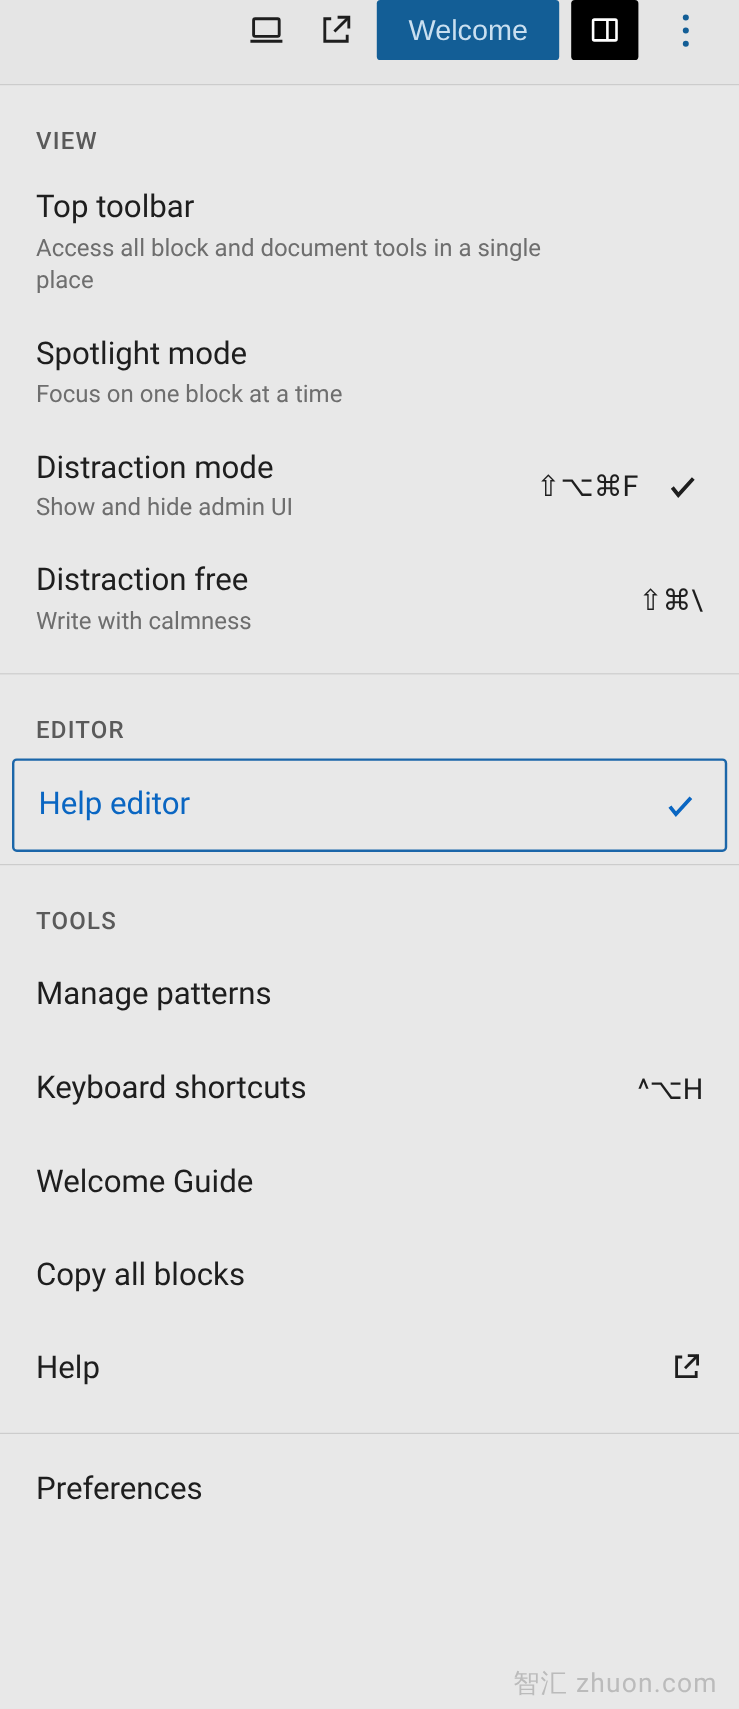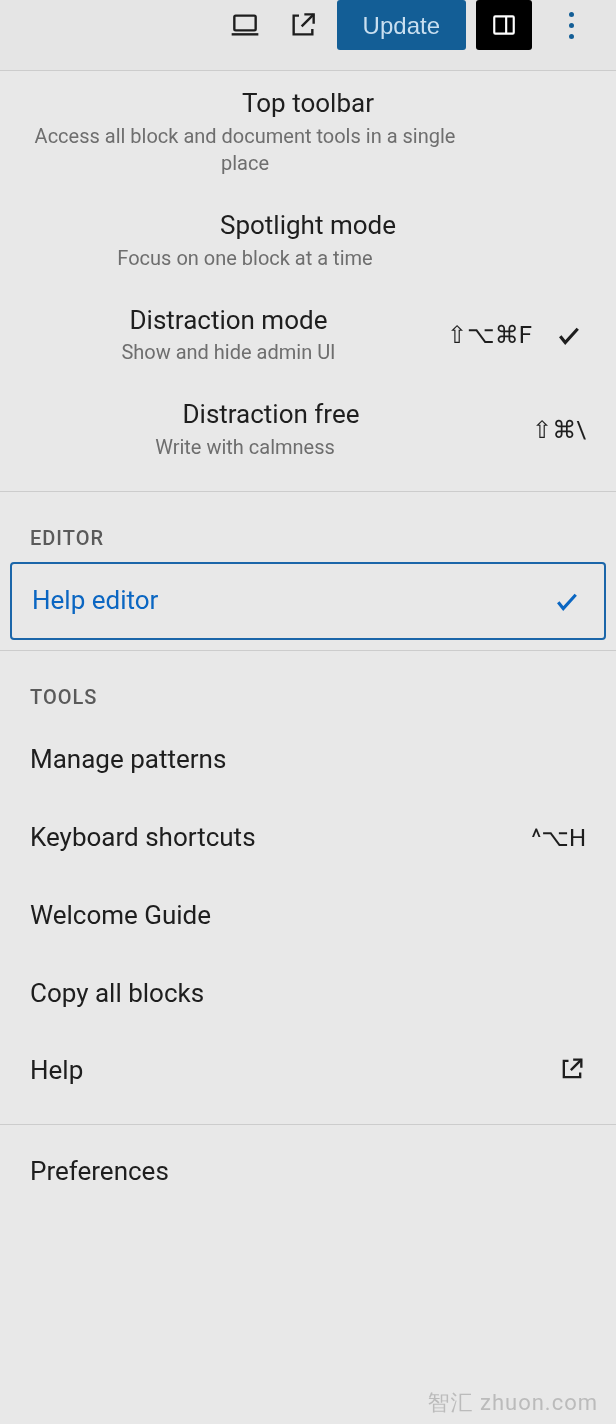--- a/index.html
+++ b/index.html
@@ -72,21 +72,20 @@
     text-transform: uppercase;
   }
 
   .menu-item {
     padding: 16px 30px;
     display: flex;
     align-items: center;
     justify-content: space-between;
     gap: 20px;
     cursor: pointer;
-    text-align: center;
   }
   .menu-item .text-col { flex: 1; }
   .menu-item .title {
     font-size: 26px;
     color: #1e1e1e;
     font-weight: 400;
     line-height: 1.3;
   }
   .menu-item .desc {
     font-size: 20px;
@@ -146,36 +145,37 @@
         <path d="M2 19h20"></path>
       </svg>
   </div>
   <div class="tb-icon">
     <svg viewBox="0 0 24 24" fill="none" stroke="currentColor" stroke-width="1.8">
         <path d="M9 5H5v14h14v-4"></path>
         <path d="M13 4h7v7"></path>
         <path d="M20 4l-9 9"></path>
       </svg>
   </div>
-  <button class="update-btn">Update</button>
+  <button class="update-btn">Welcome</button>
   <div class="panel-btn">
     <svg viewBox="0 0 24 24" fill="none" stroke="currentColor" stroke-width="2">
         <rect x="3" y="4" width="18" height="16" rx="1"></rect>
         <path d="M14 4v16"></path>
       </svg>
   </div>
   <div class="kebab">
     <div class="dot"></div>
       <div class="dot"></div>
       <div class="dot"></div>
   </div>
 </div>
 
 <div class="dropdown">
 
+  <div class="section-label">VIEW</div>
 
   <div class="menu-item">
     <div class="text-col">
       <div class="title">Top toolbar</div>
       <div class="desc">Access all block and document tools in a single place</div>
     </div>
   </div>
 
   <div class="menu-item">
     <div class="text-col">

